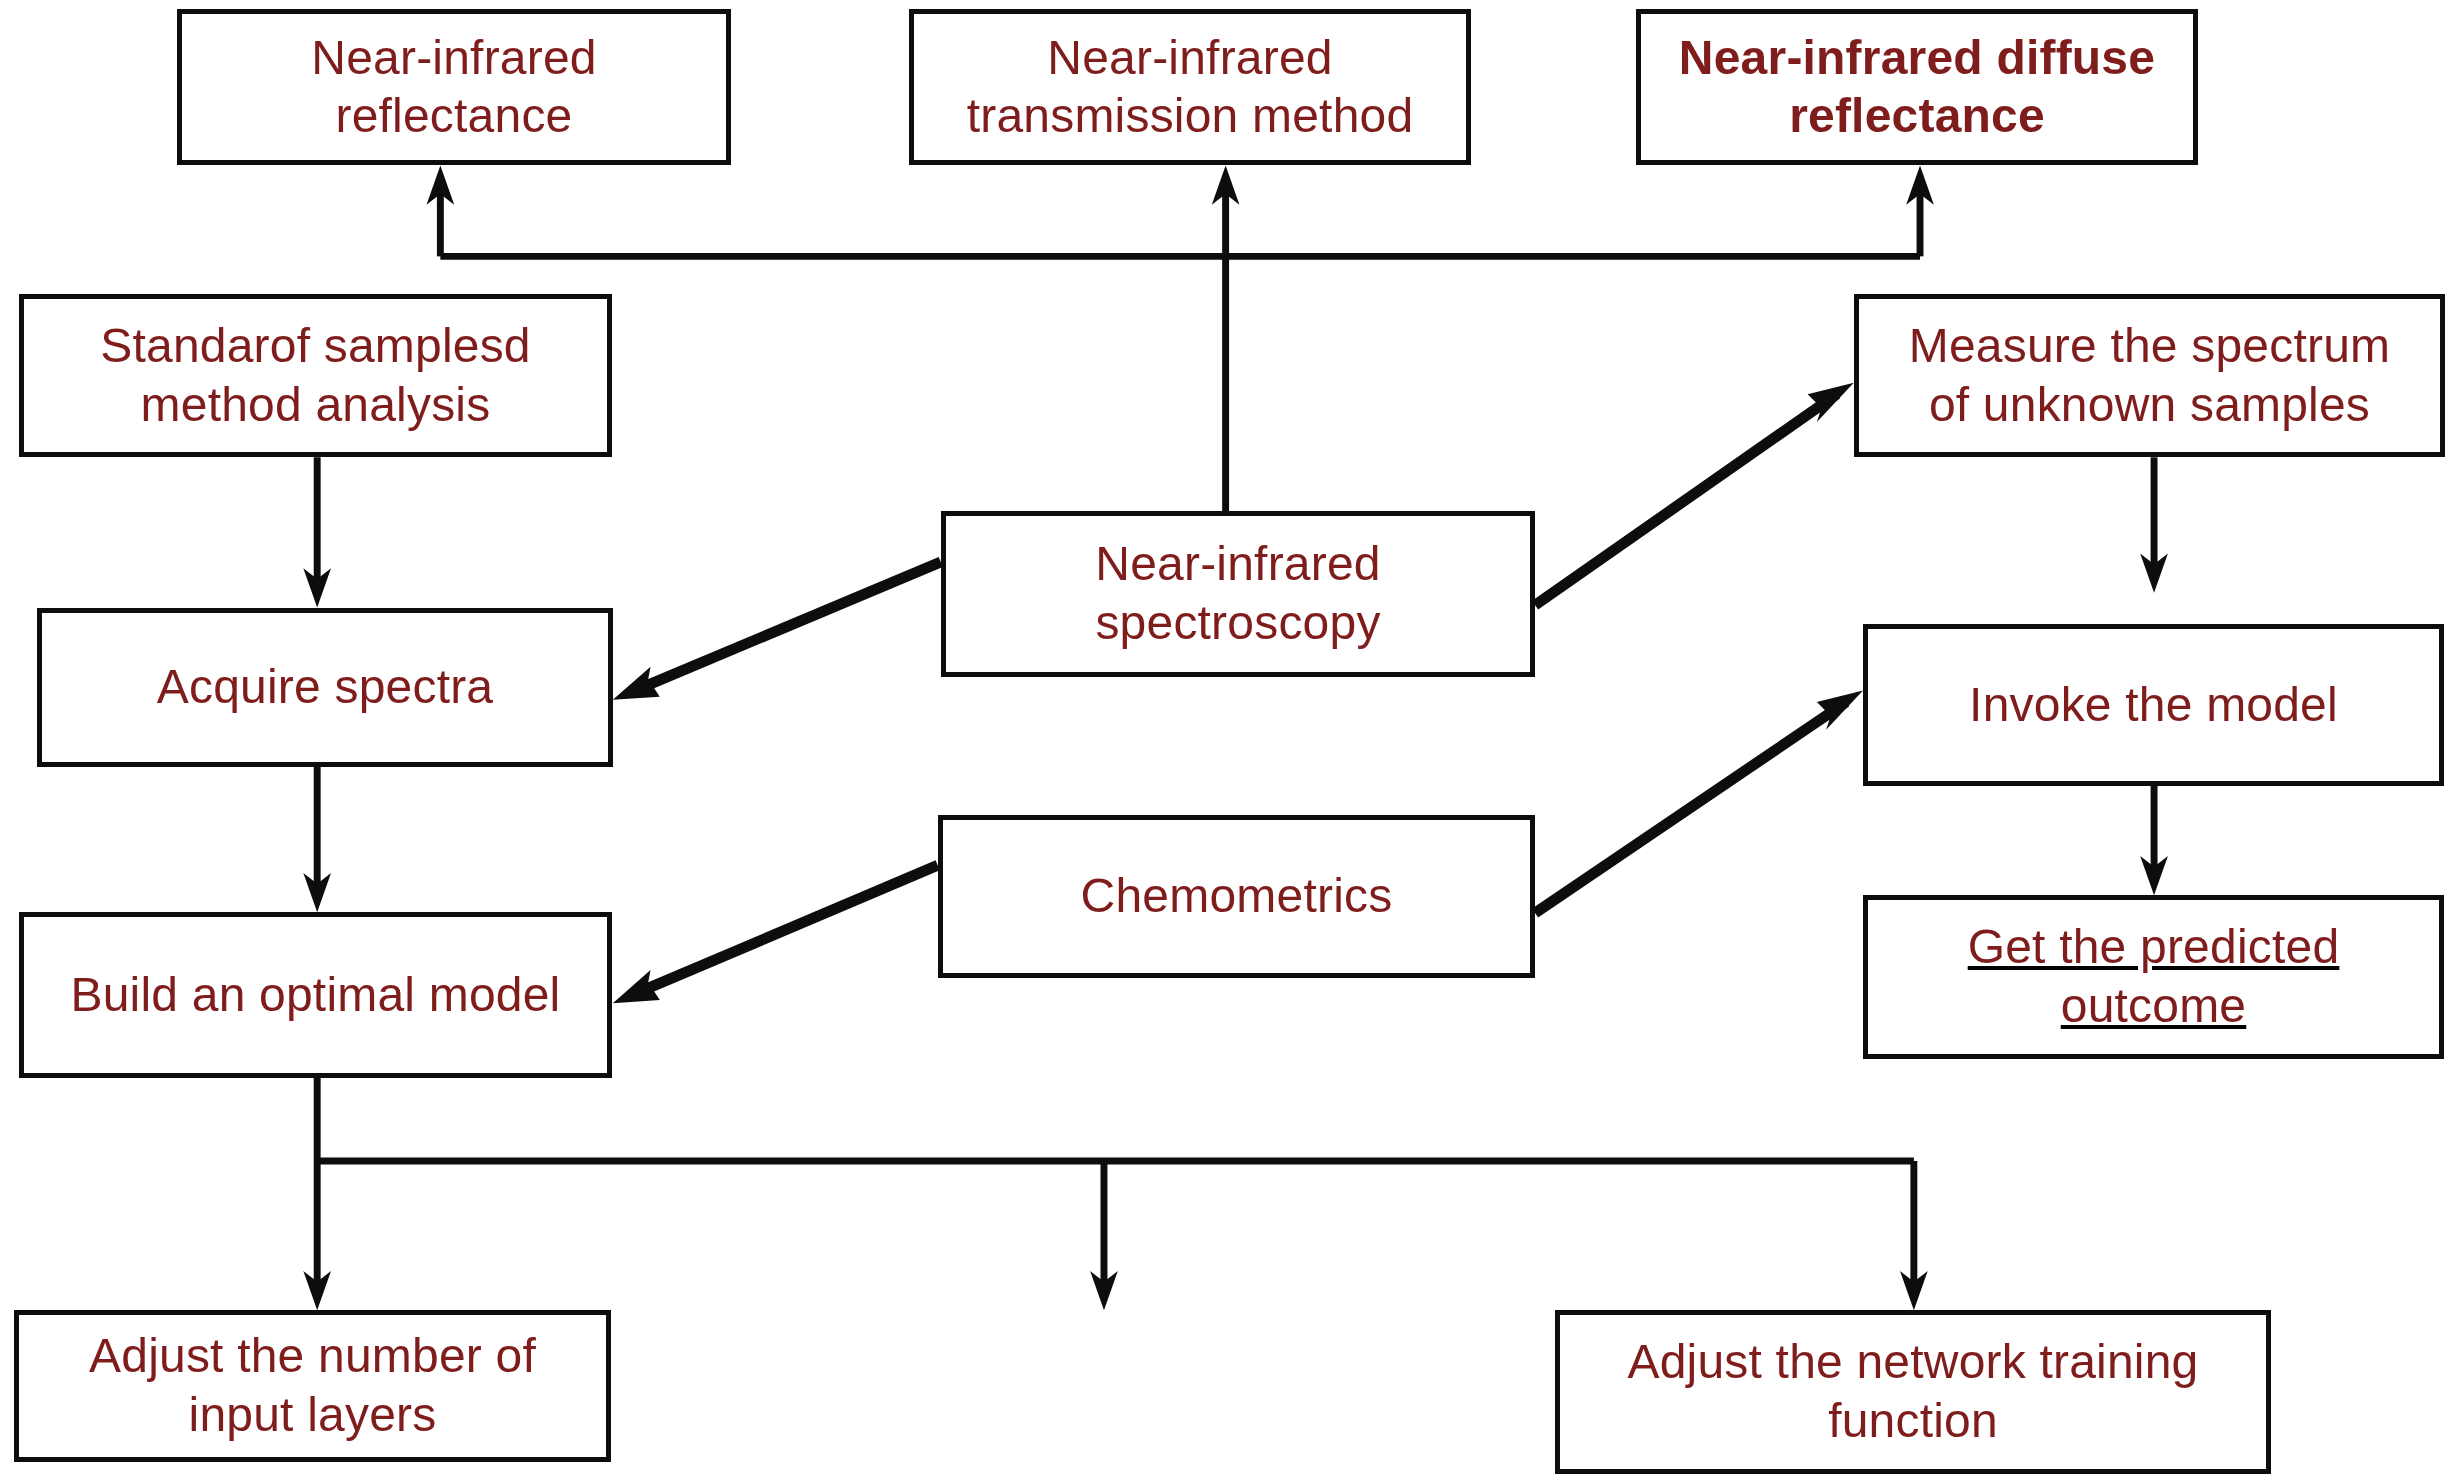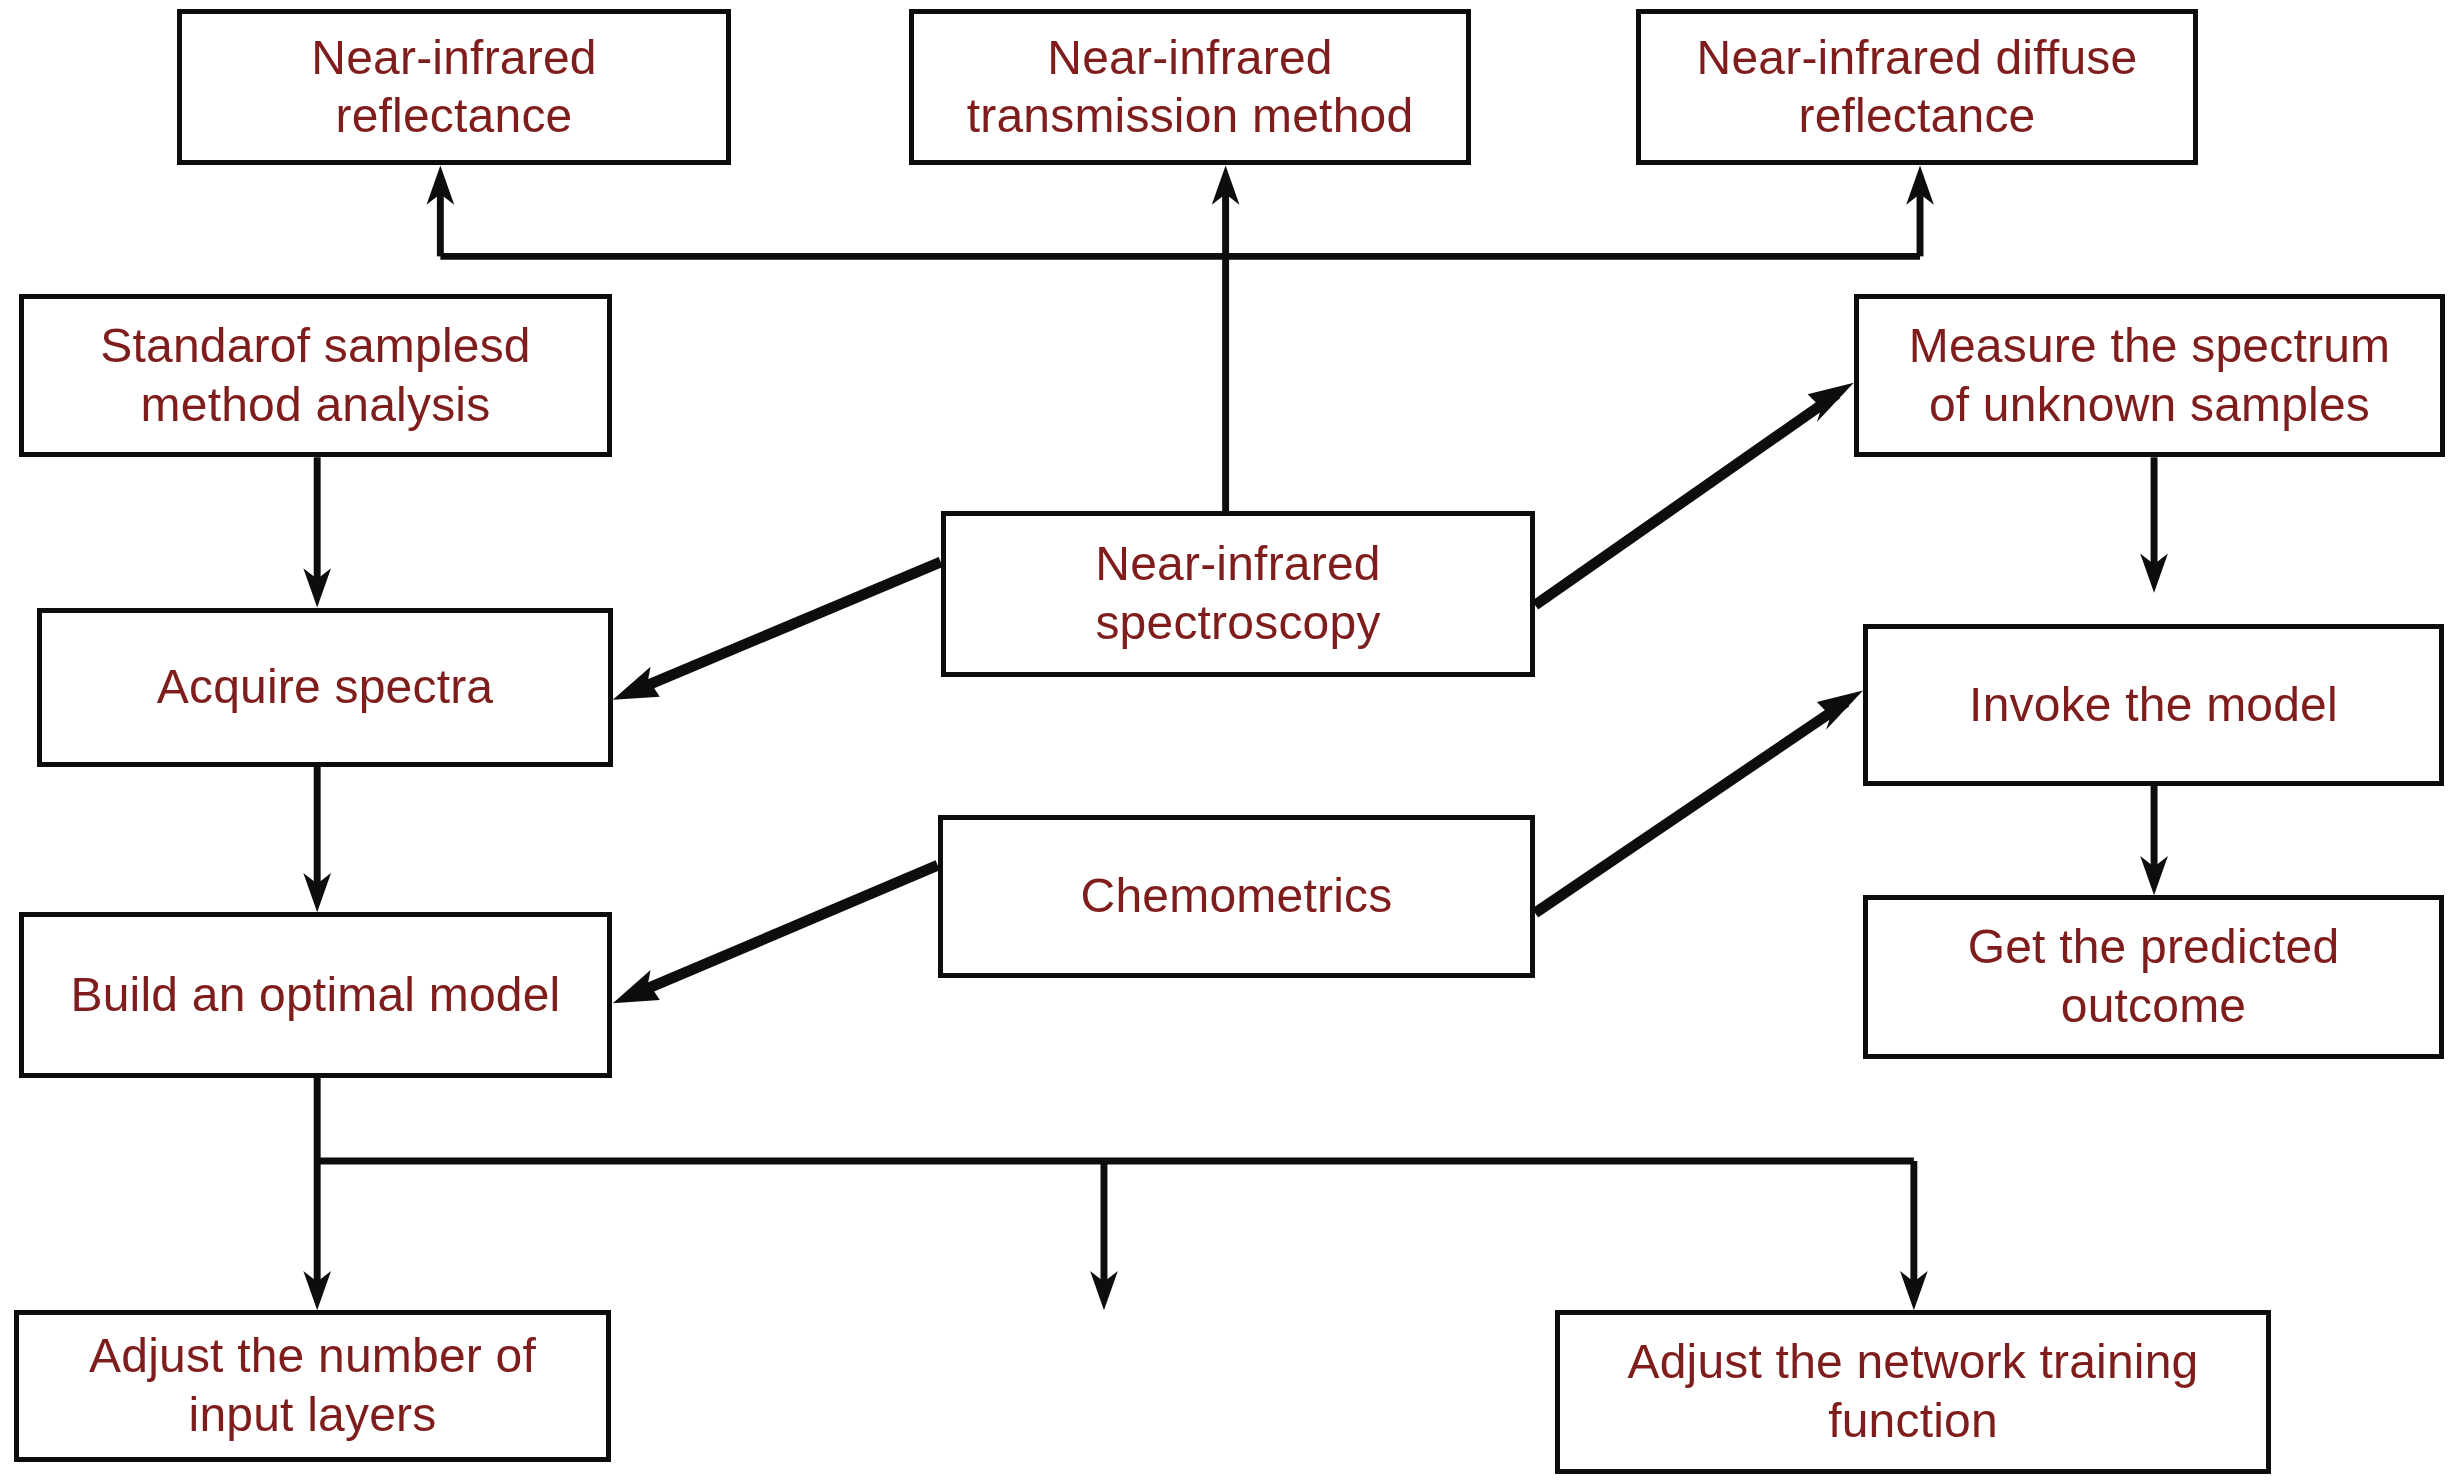--- a/index.html
+++ b/index.html
@@ -129,21 +129,21 @@
   </svg>
 
   <div class="node-box" style="left: 177px; top: 9.2px; width: 554px; height: 156px;">
     <span class="node-label">Near-infrared
 reflectance</span>
   </div>
   <div class="node-box" style="left: 909px; top: 9.2px; width: 562px; height: 156px;">
     <span class="node-label">Near-infrared
 transmission method</span>
   </div>
-  <div class="node-box" style="left: 1636px; top: 9.2px; width: 562px; height: 156px;">
+  <div class="node-box" style="left: 1636px; top: 9.2px; width: 562px; height: 156px; font-weight: bold;">
     <span class="node-label">Near-infrared diffuse
 reflectance</span>
   </div>
   <div class="node-box" style="left: 1854px; top: 294px; width: 591px; height: 163px;">
     <span class="node-label">Measure the spectrum
 of unknown samples</span>
   </div>
   <div class="node-box" style="left: 19px; top: 294px; width: 593px; height: 163px;">
     <span class="node-label">Standarof samplesd
 method analysis</span>
@@ -157,21 +157,21 @@
   </div>
   <div class="node-box" style="left: 1863px; top: 624px; width: 581px; height: 162px;">
     <span class="node-label">Invoke the model</span>
   </div>
   <div class="node-box" style="left: 938px; top: 815px; width: 597px; height: 163px;">
     <span class="node-label">Chemometrics</span>
   </div>
   <div class="node-box" style="left: 19px; top: 912px; width: 593px; height: 166px;">
     <span class="node-label">Build an optimal model</span>
   </div>
-  <div class="node-box" style="left: 1863px; top: 895px; width: 581px; height: 164px;">
+  <div class="node-box" style="left: 1863px; top: 895px; width: 581px; height: 164px; text-decoration: underline;">
     <span class="node-label">Get the predicted
 outcome</span>
   </div>
   <div class="node-box" style="left: 14px; top: 1310px; width: 597px; height: 152px;">
     <span class="node-label">Adjust the number of
 input layers</span>
   </div>
   <div class="node-box" style="left: 1555px; top: 1310px; width: 716px; height: 164px;">
     <span class="node-label">Adjust the network training
 function</span>

